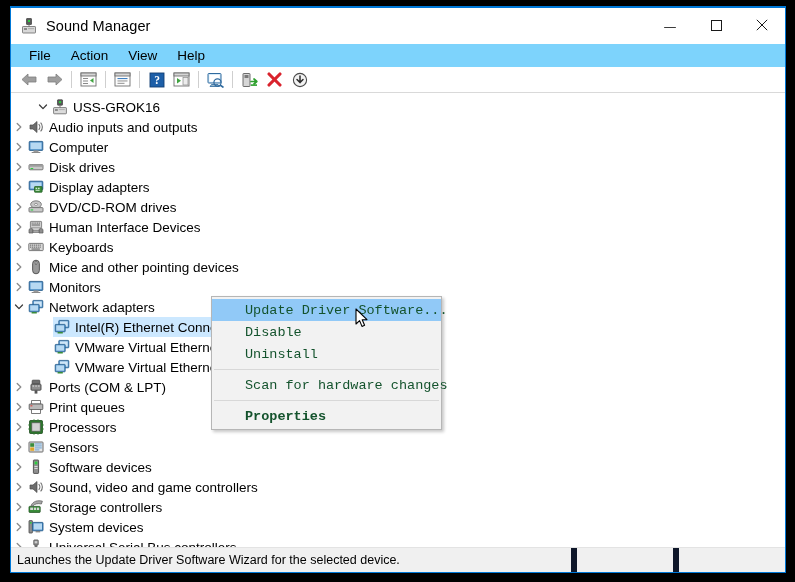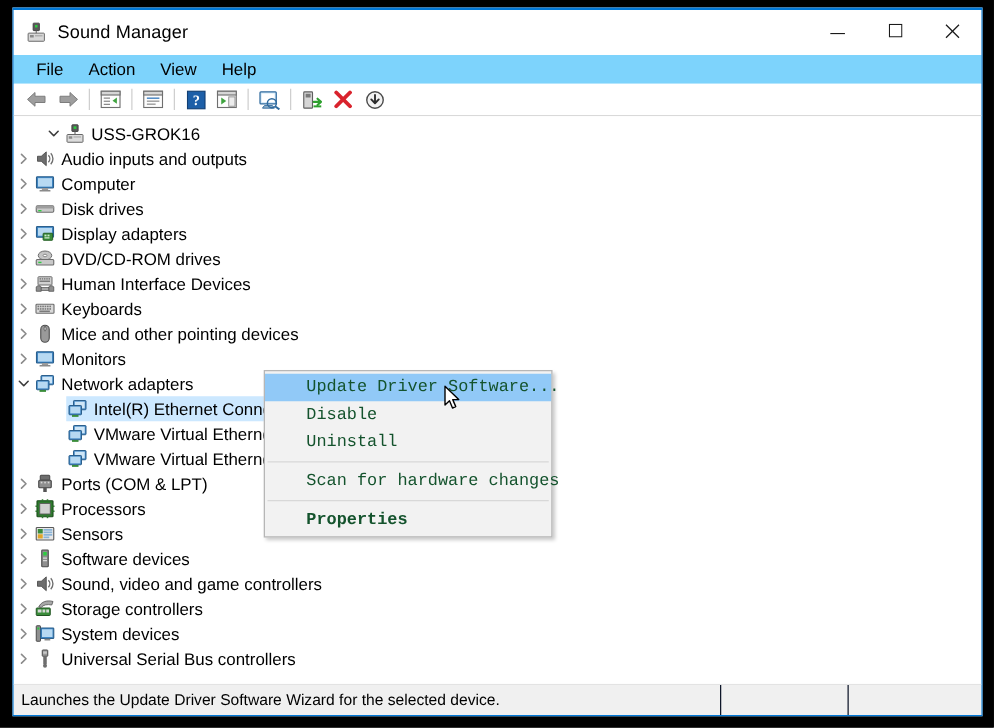--- a/index.html
+++ b/index.html
@@ -193,21 +193,21 @@
     border-top: 1px solid #e3e3e3;
     display: flex;
     align-items: stretch;
     font-size: 12.5px;
     color: #000000;
   }
   .status-pane {
     display: flex;
     align-items: center;
     padding-left: 6px;
-    border-right: 1px solid #0f172a;
+    border-right: 6px solid #0f172a;
     box-sizing: border-box;
     overflow: hidden;
     white-space: nowrap;
   }
   .status-pane.p1 { flex: 0 0 566px; }
   .status-pane.p2 { flex: 0 0 102px; }
   .status-pane.p3 { flex: 1 1 auto; border-right: none; }
 
   
   .ctx-menu {
@@ -680,20 +680,36 @@
             <rect x="3" y="5.2" width="10" height="6" rx="0.8" fill="#8f8f8f" stroke="#444" stroke-width="0.9"></rect>
             <rect x="6.6" y="11.2" width="2.8" height="3.4" fill="#555"></rect>
             <rect x="4.6" y="6.4" width="1.3" height="1.3" fill="#d7d7d7"></rect>
             <rect x="7.4" y="6.4" width="1.3" height="1.3" fill="#d7d7d7"></rect>
             <rect x="10.2" y="6.4" width="1.3" height="1.3" fill="#d7d7d7"></rect>
           </svg>
         </span>
         <span class="node-label">Ports (COM &amp; LPT)</span>
       </div>
 
+      <div class="tree-row depth1">
+        <span class="expander">
+          <svg width="10" height="10" viewBox="0 0 10 10">
+              <path d="M3.2 1.5 L6.8 5 L3.2 8.5" fill="none" stroke="#8b8b8b" stroke-width="1.3" stroke-linecap="round" stroke-linejoin="round"></path>
+            </svg>
+        </span>
+        <span class="node-icon">
+          <svg width="16" height="16" viewBox="0 0 16 16">
+            <rect x="3.6" y="1.6" width="8.8" height="3.4" fill="#ffffff" stroke="#5a5a5a" stroke-width="0.8"></rect>
+            <rect x="1.2" y="5" width="13.6" height="5.6" rx="0.8" fill="#b9b9b9" stroke="#5a5a5a" stroke-width="0.9"></rect>
+            <rect x="2.4" y="6.2" width="2" height="1.2" fill="#d84a4a"></rect>
+            <rect x="3.6" y="10.4" width="8.8" height="4" fill="#ffffff" stroke="#5a5a5a" stroke-width="0.8"></rect>
+          </svg>
+        </span>
+        <span class="node-label">Print queues</span>
+      </div>
 
       <div class="tree-row depth1">
         <span class="expander">
           <svg width="10" height="10" viewBox="0 0 10 10">
               <path d="M3.2 1.5 L6.8 5 L3.2 8.5" fill="none" stroke="#8b8b8b" stroke-width="1.3" stroke-linecap="round" stroke-linejoin="round"></path>
             </svg>
         </span>
         <span class="node-icon">
           <svg width="16" height="16" viewBox="0 0 16 16">
             <rect x="1.6" y="1.6" width="12.8" height="12.8" rx="0.6" fill="#2f7a2f" stroke="#1d4d1d" stroke-width="0.9"></rect>

